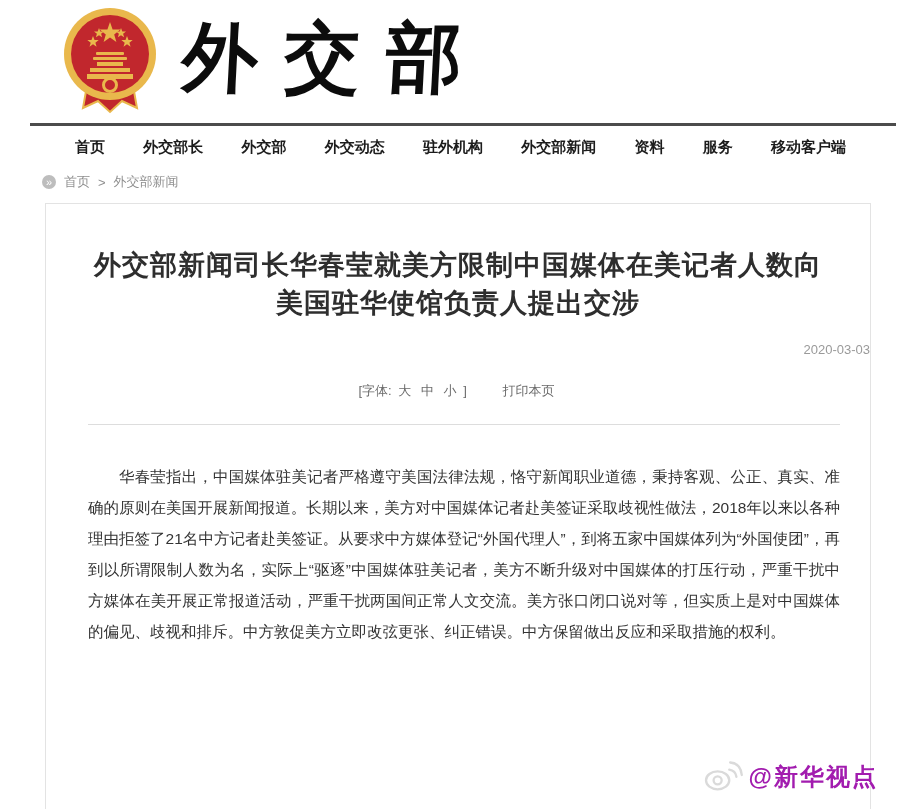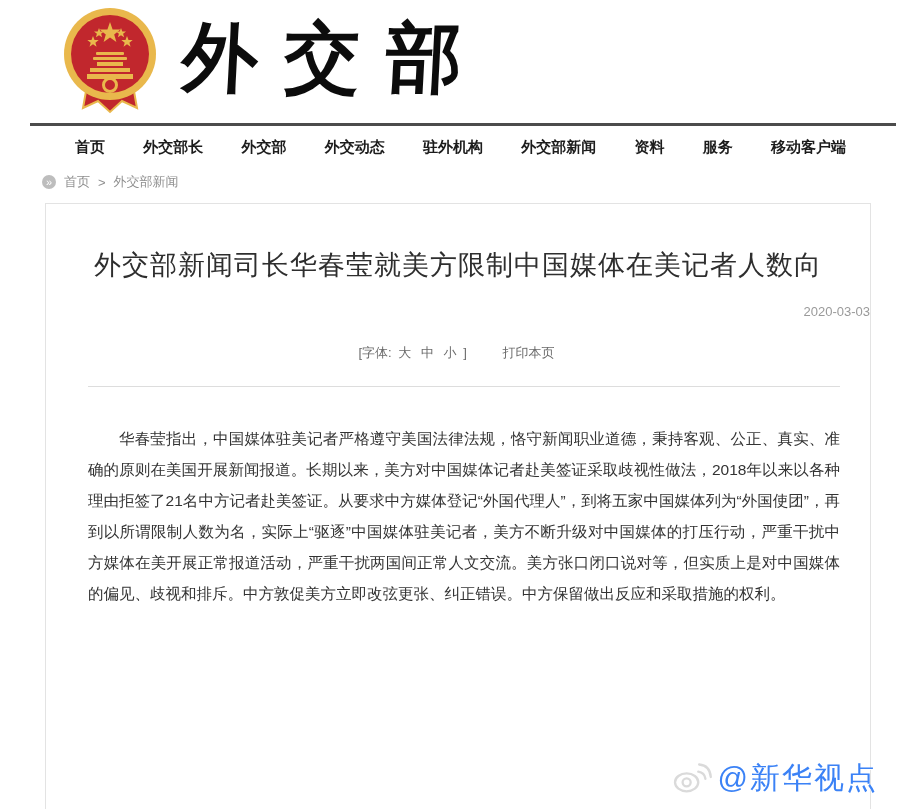--- a/index.html
+++ b/index.html
@@ -40,40 +40,40 @@
     width:14px;height:14px;border-radius:50%;background:#bdbdbd;color:#fff;
     font-size:11px;line-height:14px;text-align:center;display:inline-block;
   }
   .breadcrumb a{color:#8f8f8f;text-decoration:none;cursor:pointer;}
 
   
   .content-box{
     position:relative;margin:12px 0 0 45px;width:826px;box-sizing:border-box;
     border:1px solid #e3e3e3;background:#fff;height:650px;padding-top:42px;
   }
-  .title{margin:0 40px;font-weight:400;color:#2e2e2e;text-align:center;}
+  .title{margin:0 40px;font-weight:700;color:#2e2e2e;text-align:center;}
   .tline{display:block;font-size:27px;line-height:38px;letter-spacing:1px;}
   .date{text-align:right;color:#9a9a9a;font-size:13px;margin-top:20px;}
   .controls{text-align:center;color:#6b6b6b;font-size:13px;margin-top:25px;}
   .controls a{color:#6b6b6b;text-decoration:none;cursor:pointer;margin:0 3px;}
   .controls .print{margin-left:32px;}
   .divider{border:none;border-top:1px solid #ddd;margin:24px 30px 0 42px;}
   .article-body{padding:36px 30px 0 42px;}
   .article-body p{
     font-size:15.5px;color:#333;line-height:31px;margin:0 0 15px;
     text-align:justify;text-indent:2em;
   }
 
   
   .watermark{
     position:absolute;right:22px;top:758px;display:flex;align-items:center;gap:6px;
     pointer-events:none;
   }
   .wb-text{
-    font-size:30px;font-weight:normal;color:#3b82f6;letter-spacing:2px;
+    font-size:24px;font-weight:bold;color:#a21caf;letter-spacing:2px;
     text-shadow:0 1px 0 #fff;
   }
 </style>
 </head>
 <body>
 
 <div class="page">
 
   <header class="site-header">
     <div class="emblem">
@@ -115,20 +115,21 @@
   <div class="breadcrumb">
     <span class="bc-icon">»</span>
     <a>首页</a>
     <span>&gt;</span>
     <a>外交部新闻</a>
   </div>
 
   <main class="content-box">
     <h1 class="title">
       <span class="tline">外交部新闻司长华春莹就美方限制中国媒体在美记者人数向</span>
+      <span class="tline">美国驻华使馆负责人提出交涉</span>
     </h1>
 
     <div class="date">2020-03-03</div>
 
     <div class="controls">
       <span>[字体:</span>
       <a>大</a>
       <a>中</a>
       <a>小</a>
       <span>]</span>

